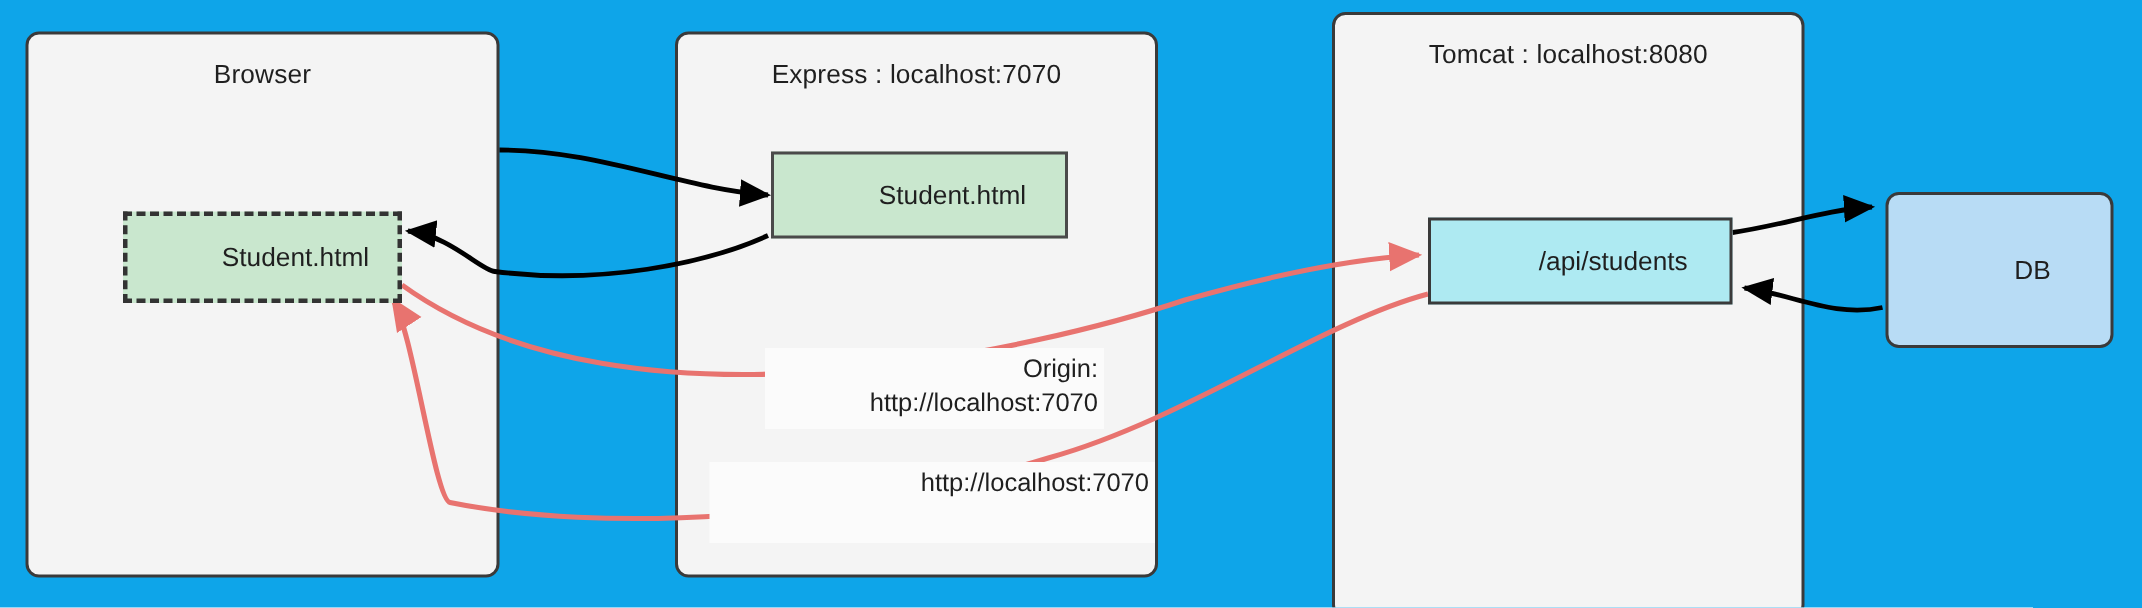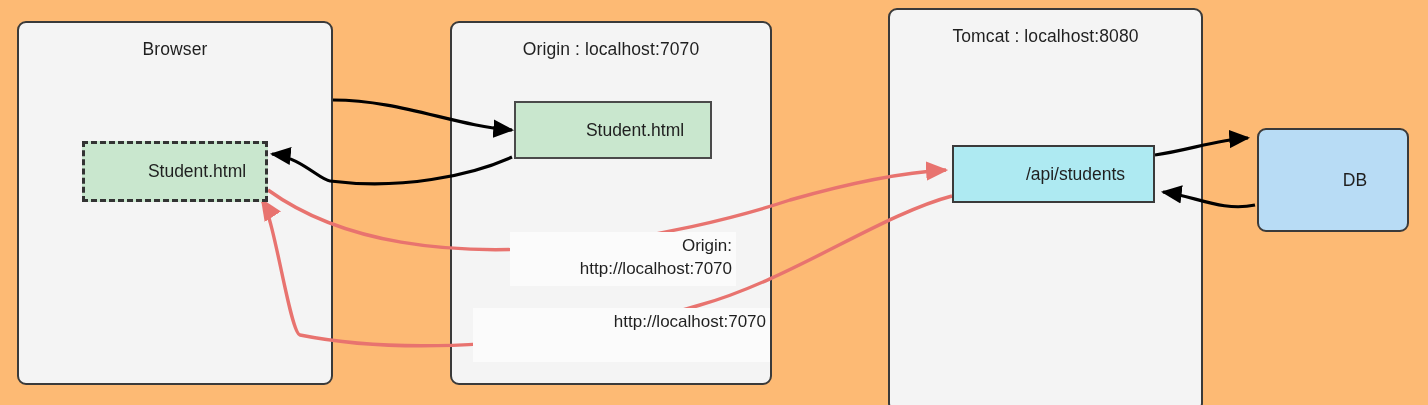--- a/index.html
+++ b/index.html
@@ -8,21 +8,21 @@
     padding: 0;
     background: #ffffff;
   }
   body {
     font-family: "Liberation Sans", sans-serif;
   }
   #canvas {
     position: relative;
     width: 1428px;
     height: 405px;
-    background: #fdba74;
+    background: #0ea5e9;
     overflow: hidden;
   }
   .container-box {
     position: absolute;
     background: #f4f4f4;
     border: 2.5px solid #3a3a3a;
     border-radius: 9px;
     box-sizing: border-box;
   }
   .container-title {
@@ -87,21 +87,21 @@
 </head>
 <body>
 
 <div id="canvas">
 
   <div class="container-box" style="left:17px; top:21px; width:316px; height:364px;">
     <div class="container-title">Browser</div>
   </div>
 
   <div class="container-box" style="left:450px; top:21px; width:322px; height:364px;">
-    <div class="container-title">Origin : localhost:7070</div>
+    <div class="container-title">Express : localhost:7070</div>
   </div>
 
   <div class="container-box" style="left:888px; top:8px; width:315px; height:404px;">
     <div class="container-title">Tomcat : localhost:8080</div>
   </div>
 
   <svg class="edges" viewBox="0 0 1428 405" xmlns="http://www.w3.org/2000/svg">
     <defs>
       <marker id="arrow-black" viewBox="0 0 10 10" refX="9" refY="5" markerWidth="6.5" markerHeight="6.5" orient="auto-start-reverse">
         <path d="M 0 0.6 L 10 5 L 0 9.4 z" fill="#000000"></path>

